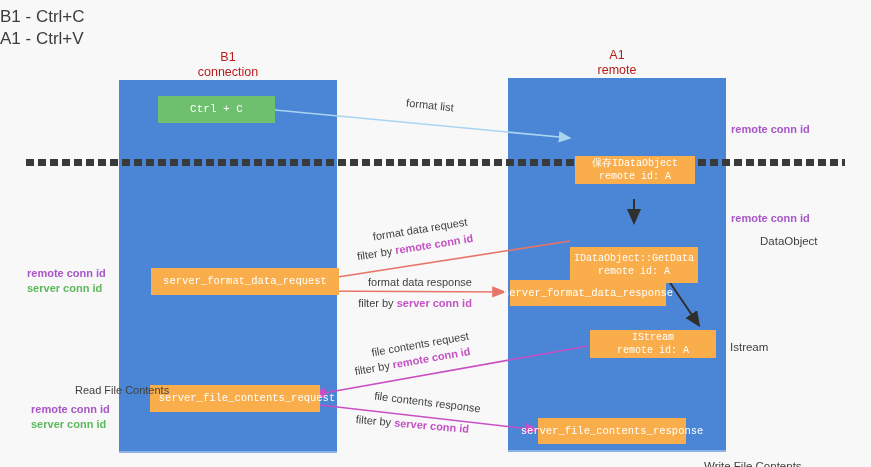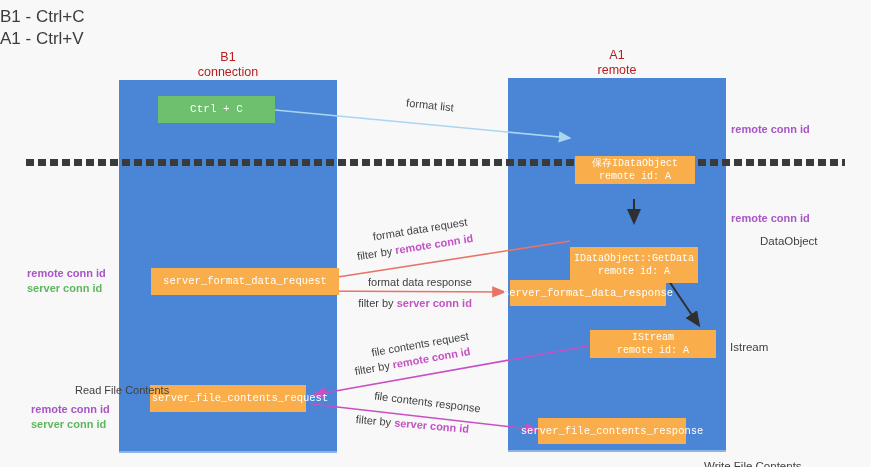--- a/index.html
+++ b/index.html
@@ -101,21 +101,21 @@
     <div>IStream</div>
     <div>remote id: A</div>
   </div>
 
   <div class="abs node orange" style="left:151px;top:268px;width:188px;height:27px;">
     <div>server_format_data_request</div>
   </div>
   <div class="abs node orange" style="left:510px;top:280px;width:156px;height:26px;">
     <div>server_format_data_response</div>
   </div>
-  <div class="abs node orange" style="left:150px;top:385px;width:156px;height:27px;padding-left:24px;">
+  <div class="abs node orange" style="left:150px;top:385px;width:170px;height:27px;padding-left:24px;">
     <div>server_file_contents_request</div>
   </div>
   <div class="abs node orange" style="left:538px;top:418px;width:148px;height:26px;">
     <div>server_file_contents_response</div>
   </div>
 
   <div class="abs sidelabel" style="left:731px;top:122px;">
     <span class="purple">remote conn id</span>
   </div>
   <div class="abs sidelabel" style="left:731px;top:211px;">

